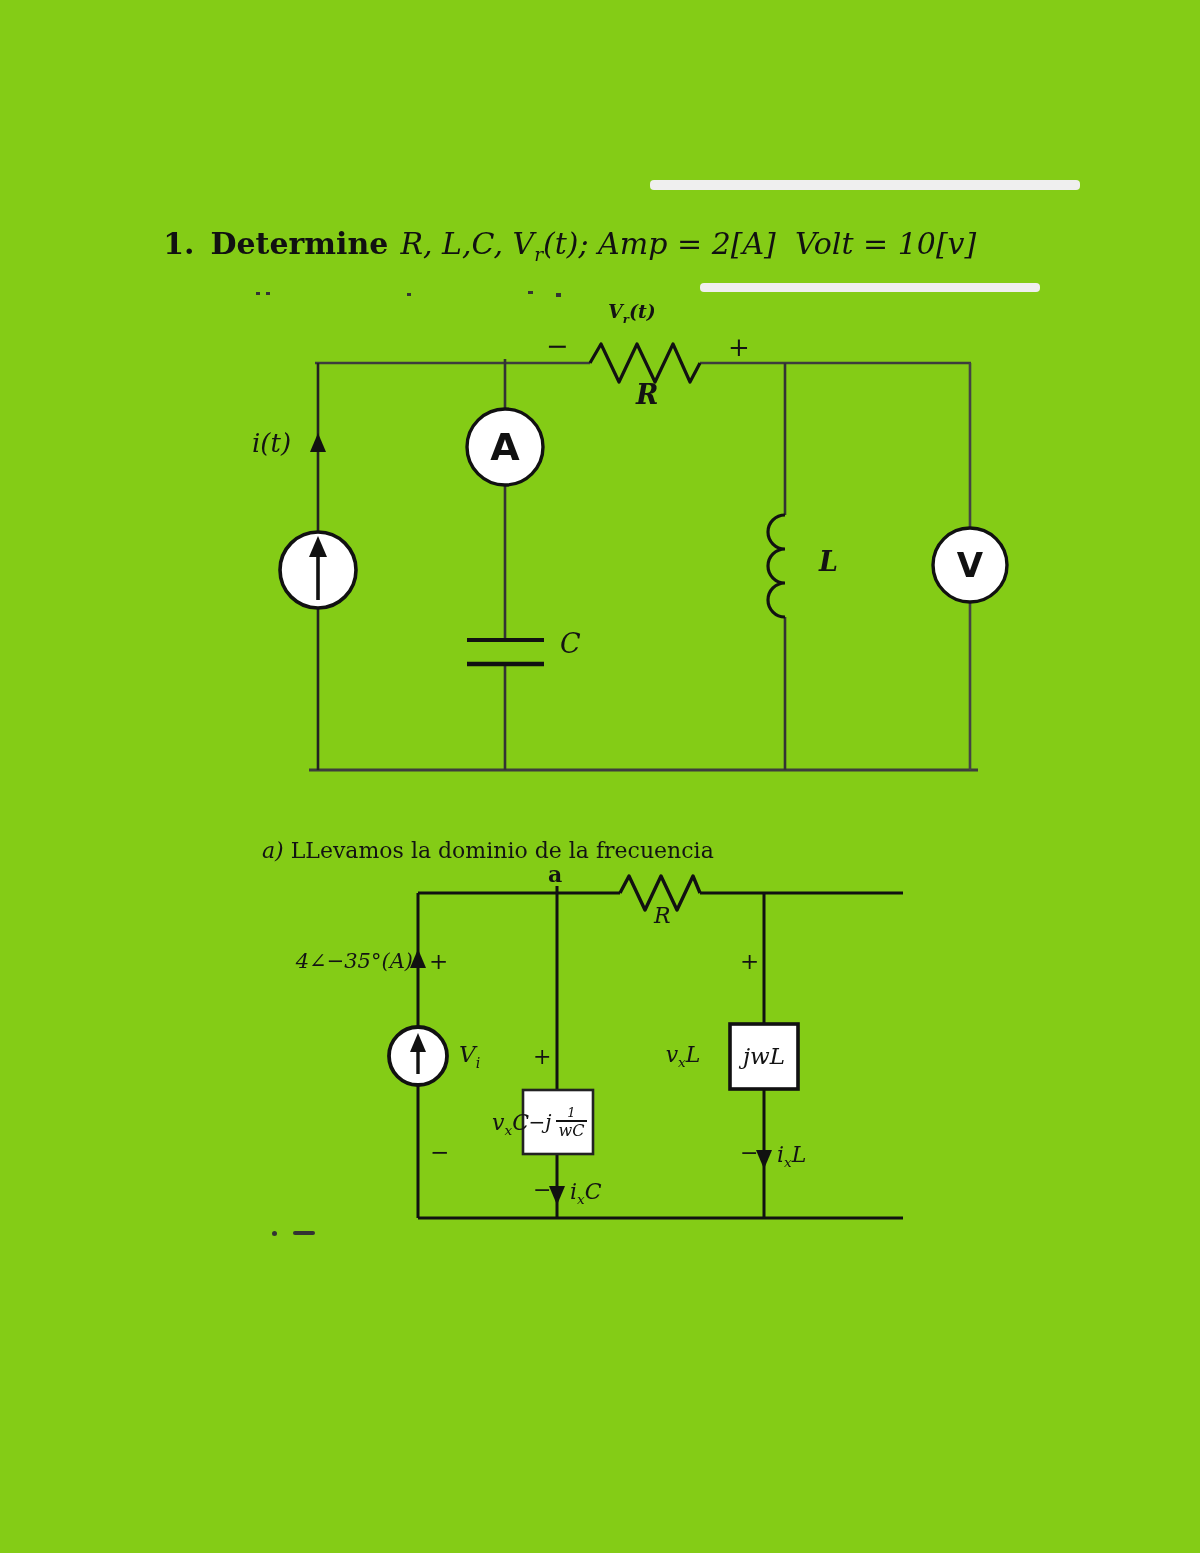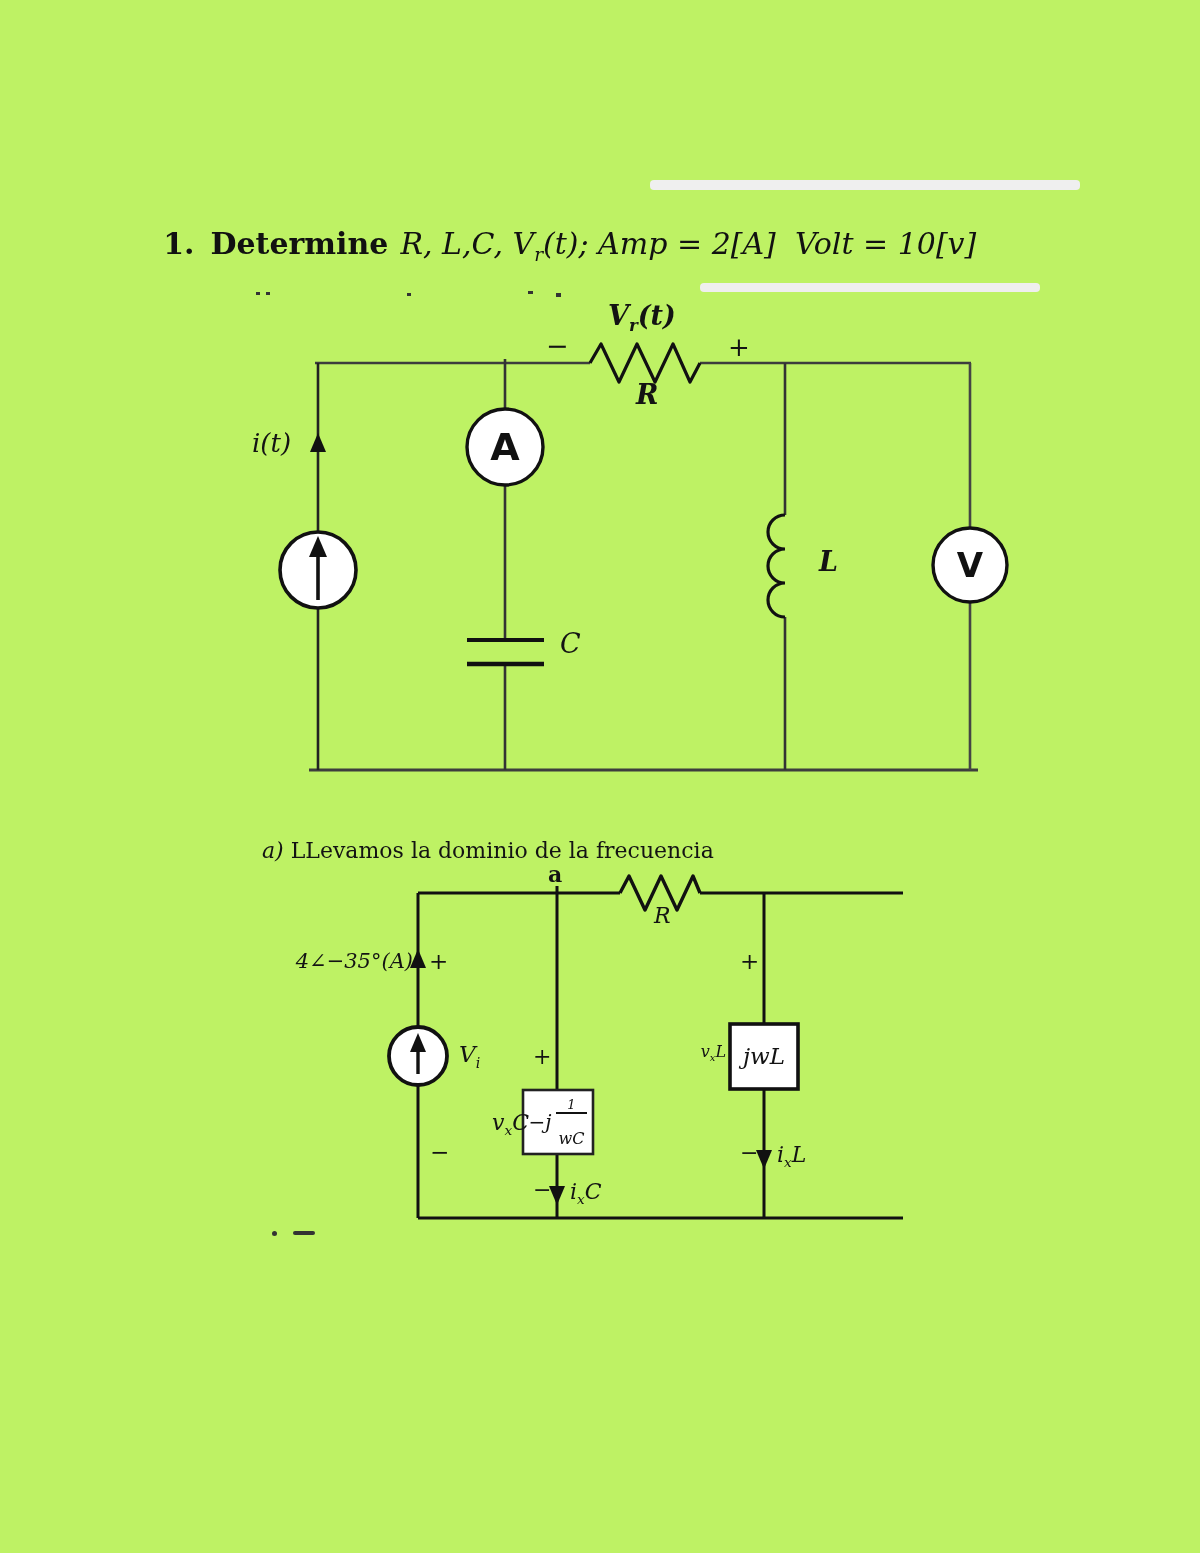--- a/index.html
+++ b/index.html
@@ -1,33 +1,33 @@
 <!DOCTYPE html>
 <html><head>
 <meta charset="utf-8">
 <style>
   html,body{margin:0;padding:0;background:#ffffff;}
-  #page{position:relative;width:1200px;height:1553px;background:#bef264;overflow:hidden;
+  #page{position:relative;width:1200px;height:1553px;background:#84cc16;overflow:hidden;
         font-family:"DejaVu Serif",serif;color:#111;}
   svg{position:absolute;left:0;top:0;}
   .lbl{position:absolute;font-family:"DejaVu Serif",serif;font-style:italic;color:#131313;
        line-height:1;white-space:nowrap;}
   .rm{font-style:normal;}
   .bold{font-weight:700;}
   .ralign{text-align:right;}
   sub{font-size:0.62em;font-style:italic;}
   sup{font-size:0.60em;}
   .heading{position:absolute;font-size:30px;line-height:1.2;white-space:pre;}
   .radicand{border-top:3px solid #111;padding:0 2px;margin-left:-2px;}
   .meter{position:absolute;display:flex;align-items:center;justify-content:center;
          font-family:"DejaVu Sans",sans-serif;font-weight:700;color:#111;}
   .frac{display:inline-flex;flex-direction:column;align-items:center;vertical-align:middle;
         line-height:1;margin-left:4px;}
   .frac .num{font-size:13px;font-style:italic;padding:0 2px 1px 2px;}
-  .frac .den{font-size:16px;font-style:italic;border-top:2px solid #111;padding:17px 3px 0 3px;}
+  .frac .den{font-size:16px;font-style:italic;border-top:2px solid #111;padding:1px 3px 0 3px;}
   .impbox{position:absolute;display:flex;align-items:center;justify-content:center;}
   .artifact{position:absolute;background:#333;}
   .smudge{position:absolute;background:#efefef;border-radius:4px;}
 </style>
 </head>
 <body>
 
 <div id="page">
 
   <div class="heading" style="left:125px;top:190px;">
@@ -99,21 +99,21 @@
 
     <rect x="523" y="1090" width="70" height="64" fill="#fff" stroke="#222" stroke-width="2.6"></rect>
 
     <polygon points="557,1205 549,1186 565,1186" fill="#111"></polygon>
 
     <rect x="730" y="1024" width="68" height="65" fill="#fff" stroke="#111" stroke-width="3.6"></rect>
 
     <polygon points="764,1169 756,1150 772,1150" fill="#111"></polygon>
   </svg>
 
-  <div class="lbl bold" style="left:608px;top:302px;font-size:27px;">
+  <div class="lbl bold" style="left:608px;top:302px;font-size:19px;">
     <span>V</span><sub>r</sub><span>(t)</span>
   </div>
   <div class="lbl rm" style="left:546px;top:332px;font-size:27px;">−</div>
   <div class="lbl rm" style="left:728px;top:334px;font-size:26px;">+</div>
   <div class="lbl bold" style="left:636px;top:381px;font-size:27px;">R</div>
   <div class="lbl" style="left:252px;top:430px;font-size:26px;">i(t)</div>
   <div class="meter" style="left:467px;top:409px;width:76px;height:76px;font-size:38px;">A</div>
   <div class="lbl" style="left:560px;top:630px;font-size:27px;">C</div>
   <div class="lbl bold" style="left:819px;top:548px;font-size:27px;">L</div>
   <div class="meter" style="left:933px;top:528px;width:74px;height:74px;font-size:34px;">V</div>
@@ -143,21 +143,21 @@
       <span class="num">1</span>
       <span class="den">wC</span>
     </span>
   </div>
   <div class="lbl rm" style="left:533px;top:1179px;font-size:22px;">−</div>
   <div class="lbl" style="left:570px;top:1181px;font-size:22px;">
     <span>i</span><sub>x</sub><span>C</span>
   </div>
 
   <div class="lbl rm" style="left:740px;top:950px;font-size:23px;">+</div>
-  <div class="lbl ralign" style="left:640px;top:1044px;width:86px;font-size:16px;">
+  <div class="lbl ralign" style="left:640px;top:1044px;width:86px;font-size:22px;text-align:center;">
     <span>v</span><sub>x</sub><span>L</span>
   </div>
   <div class="impbox" style="left:730px;top:1026px;width:68px;height:60px;">
     <span class="lbl" style="position:static;font-size:23px;">jwL</span>
   </div>
   <div class="lbl rm" style="left:740px;top:1142px;font-size:22px;">−</div>
   <div class="lbl" style="left:777px;top:1144px;font-size:22px;">
     <span>i</span><sub>x</sub><span>L</span>
   </div>
 

